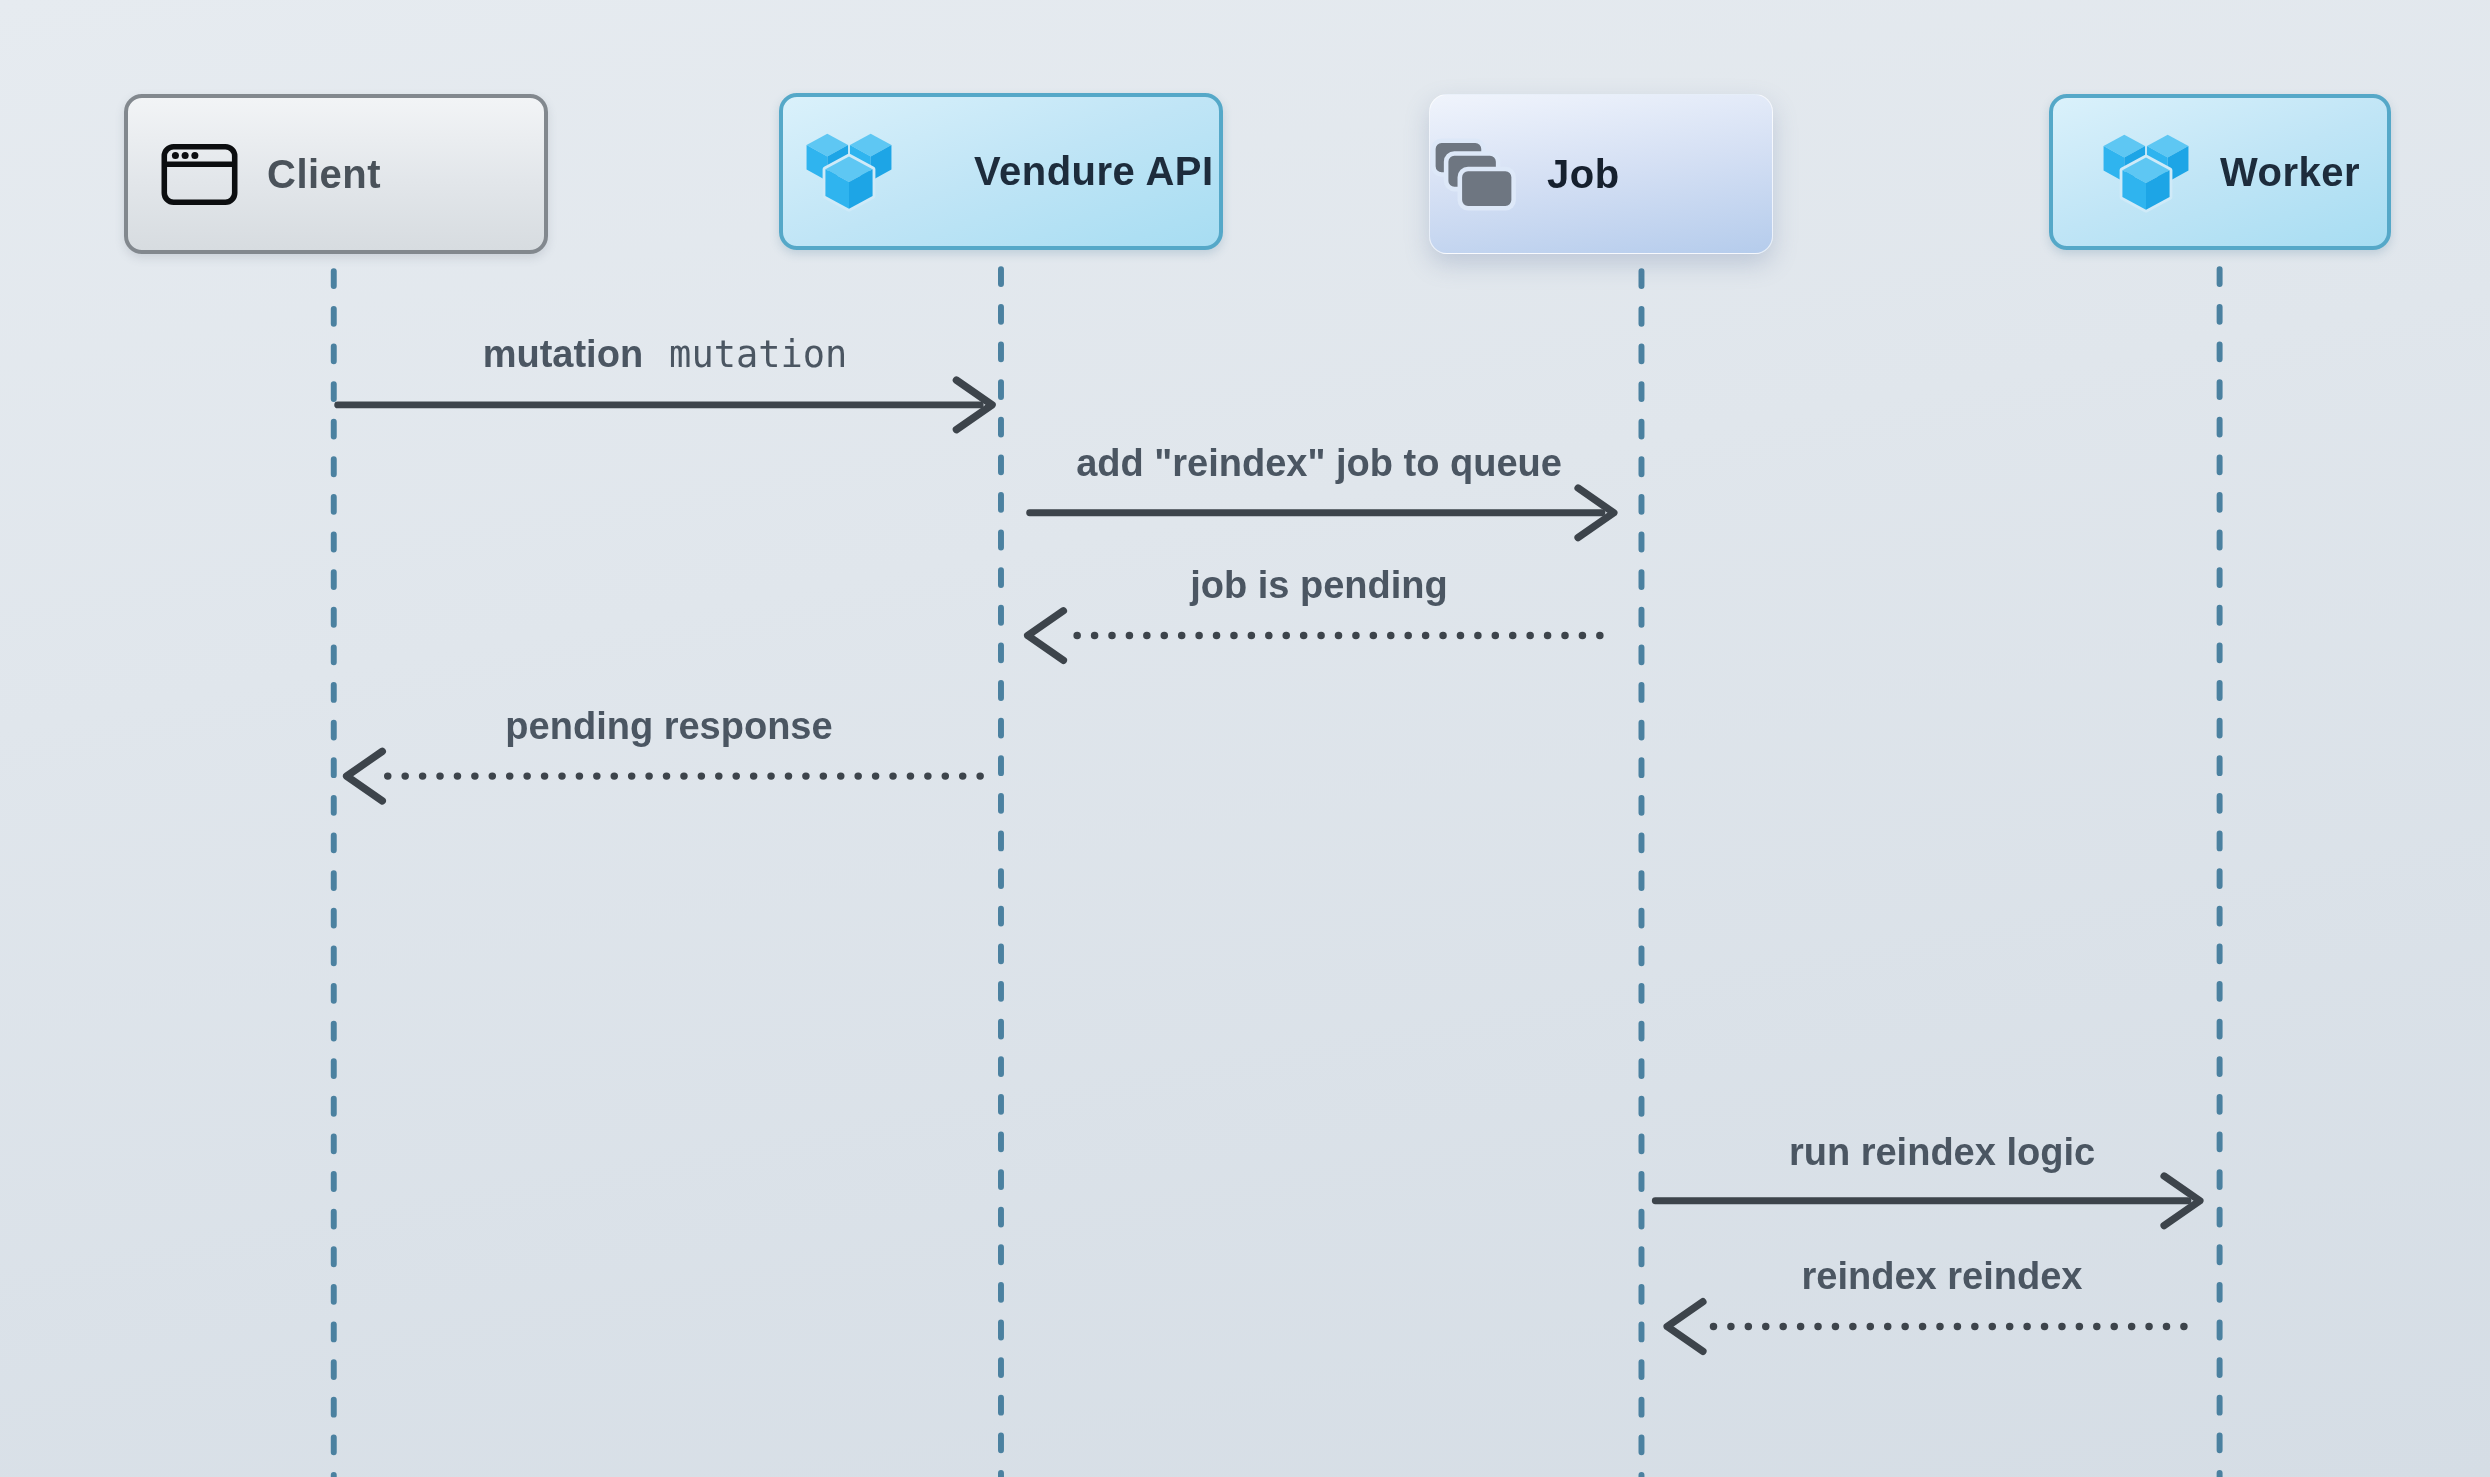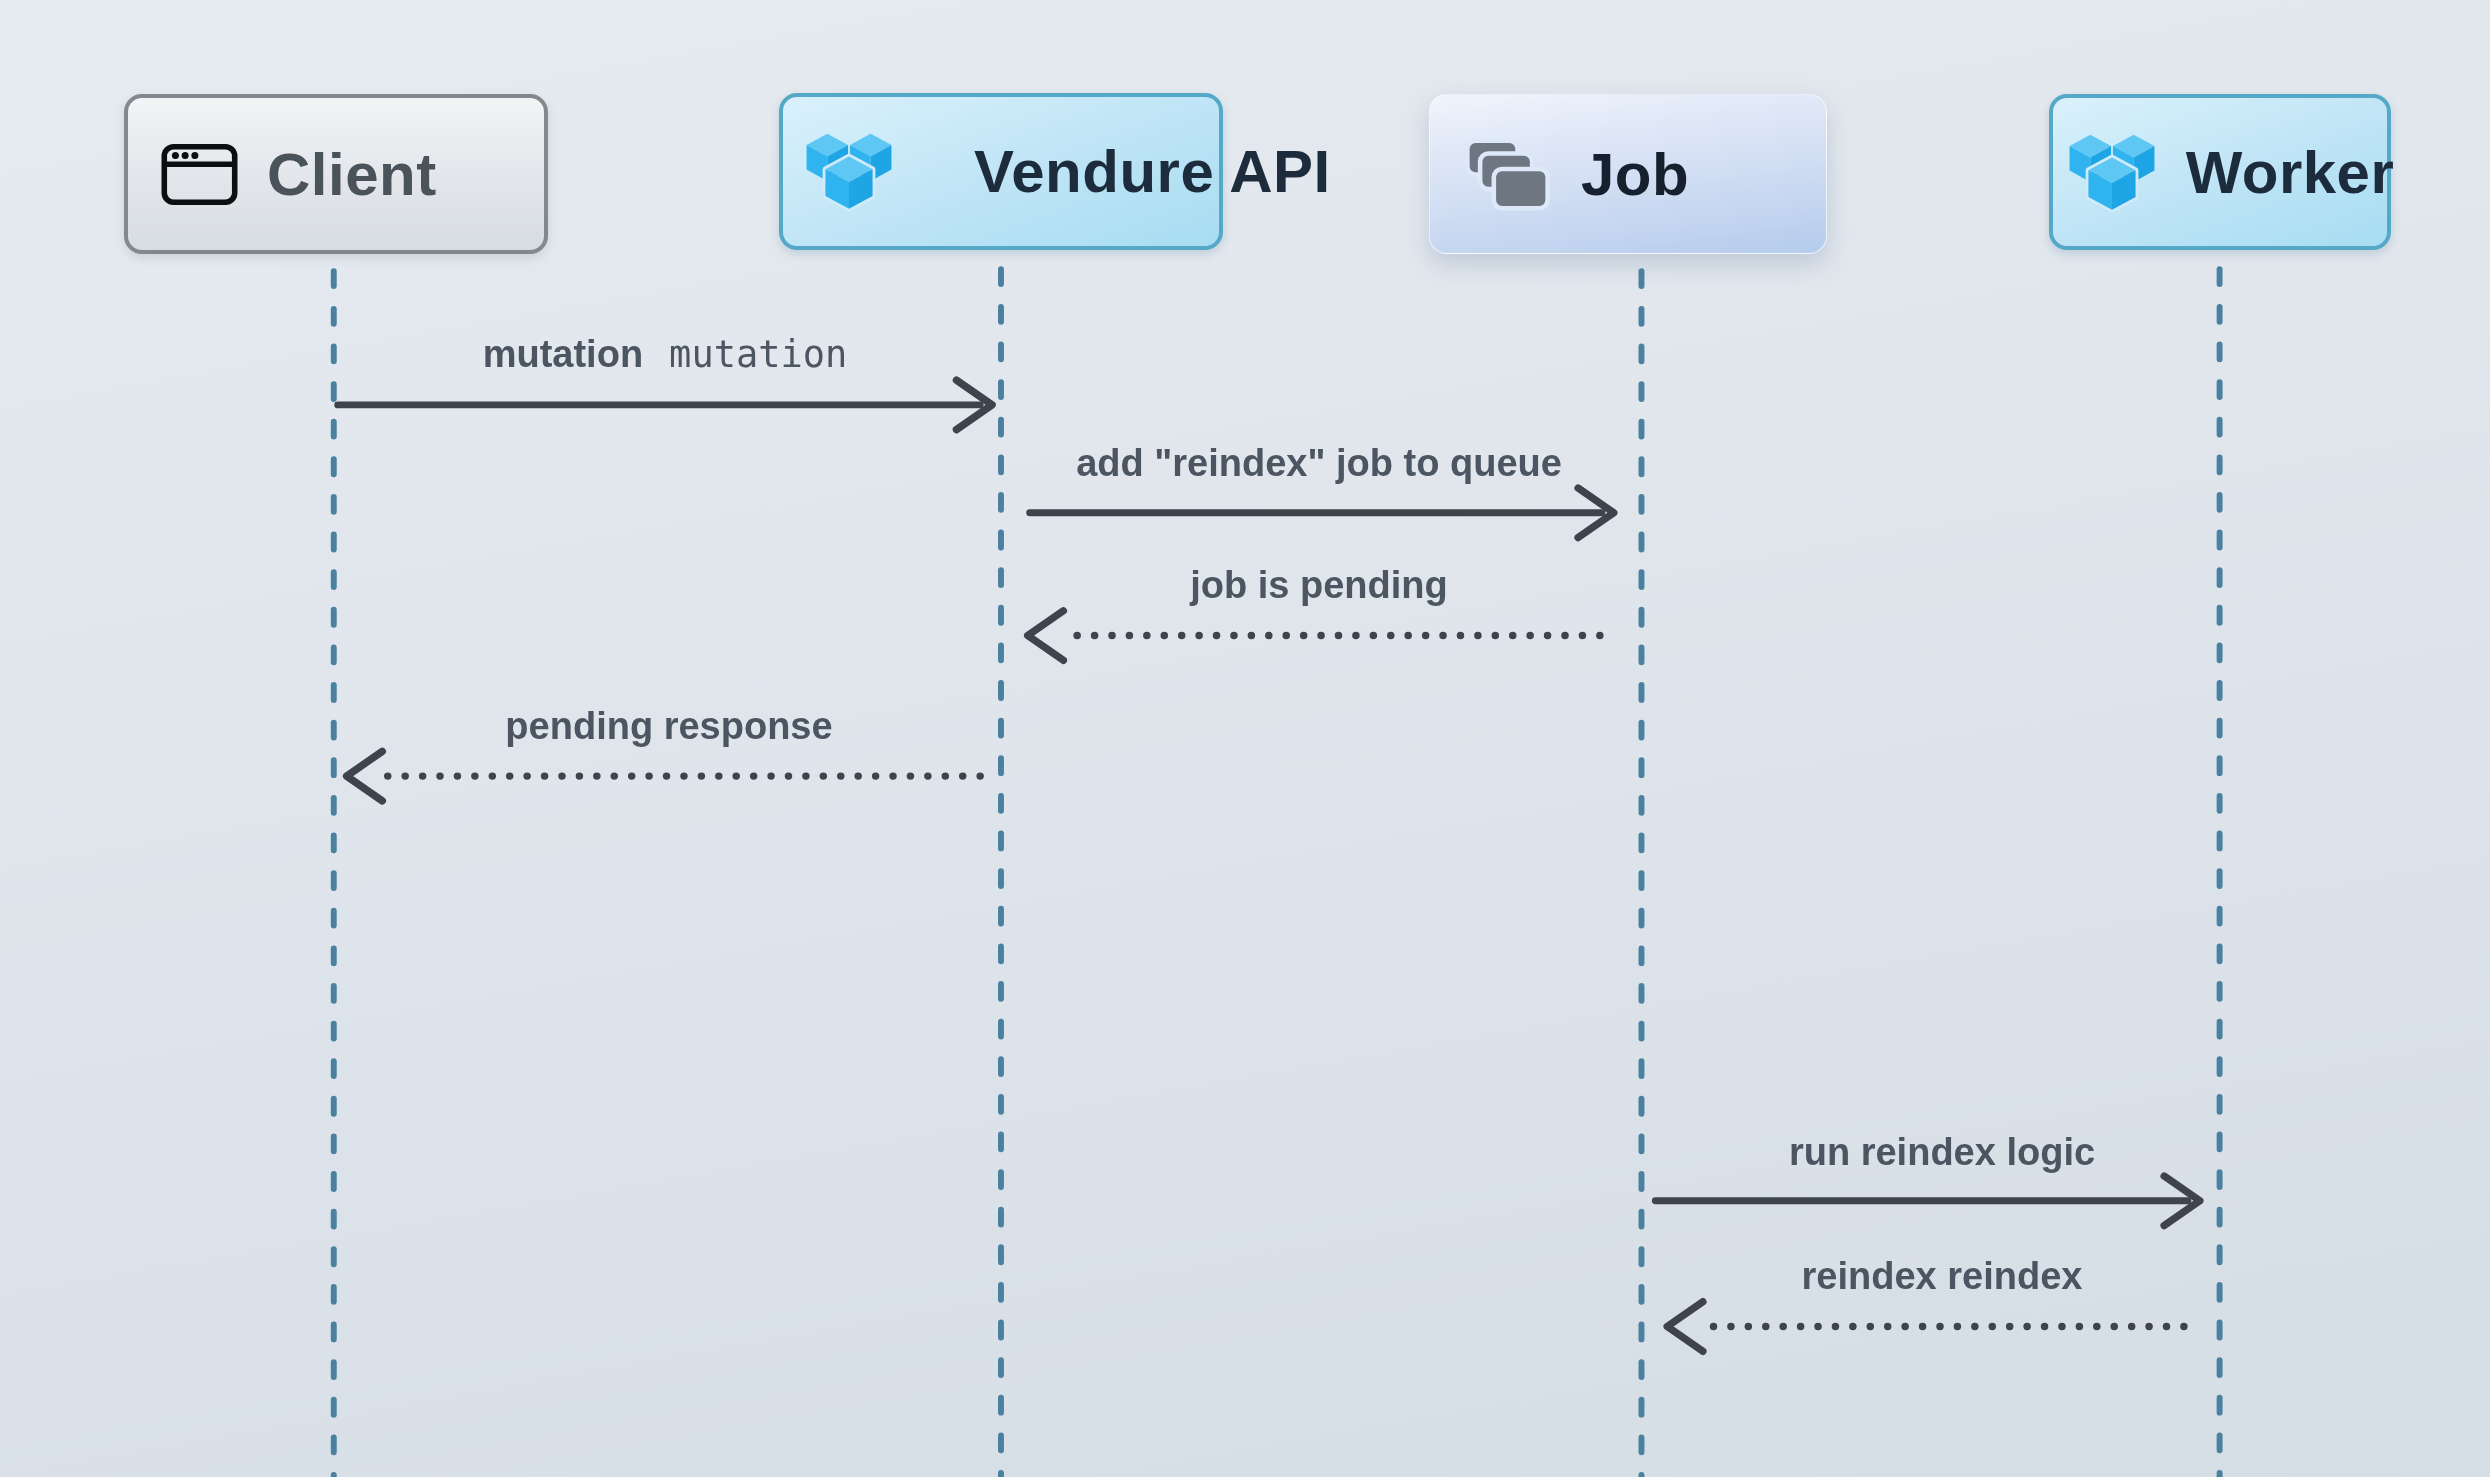--- a/index.html
+++ b/index.html
@@ -15,21 +15,21 @@
 
   .actor {
     position: absolute;
     display: flex;
     align-items: center;
     box-sizing: border-box;
     border-radius: 18px;
   }
   .actor .actor-label {
     font-weight: bold;
-    font-size: 60px;
+    font-size: 40px;
     letter-spacing: 0.5px;
     white-space: nowrap;
   }
   .actor-client {
     left: 124px; top: 94px; width: 424px; height: 160px;
     background: linear-gradient(180deg, #f2f4f6 0%, #e2e6ea 55%, #d7dce0 100%);
     border: 4px solid #82888e;
     padding-left: 32px;
     color: #4a525a;
     box-shadow: 0 4px 10px rgba(95,105,120,0.18);
@@ -37,24 +37,23 @@
   .actor-vendure {
     left: 779px; top: 93px; width: 444px; height: 157px;
     background: linear-gradient(160deg, #daf1fb 0%, #c0e5f6 50%, #a7ddf2 100%);
     border: 4px solid #55a8c8;
     padding-left: 18px;
     color: #1d2c3c;
     box-shadow: 0 4px 10px rgba(70,120,150,0.22);
     gap: 37px;
   }
   .actor-job {
-    left: 1429px; top: 94px; width: 398px; height: 160px;
+    left: 1429px; top: 94px; width: 344px; height: 160px;
     background: linear-gradient(172deg, #f0f4fc 0%, #d5e0f4 48%, #b5ccec 100%);
     border: 1px solid rgba(255,255,255,0.65);
-    padding-left: 34px;
     color: #16202e;
     box-shadow: 0 10px 24px rgba(110,130,165,0.30);
   }
   .actor-worker {
     left: 2049px; top: 94px; width: 342px; height: 156px;
     background: linear-gradient(160deg, #daf1fb 0%, #c0e5f6 50%, #a7ddf2 100%);
     border: 4px solid #55a8c8;
     padding-left: 18px;
     color: #1d2c3c;
     box-shadow: 0 4px 10px rgba(70,120,150,0.22);

